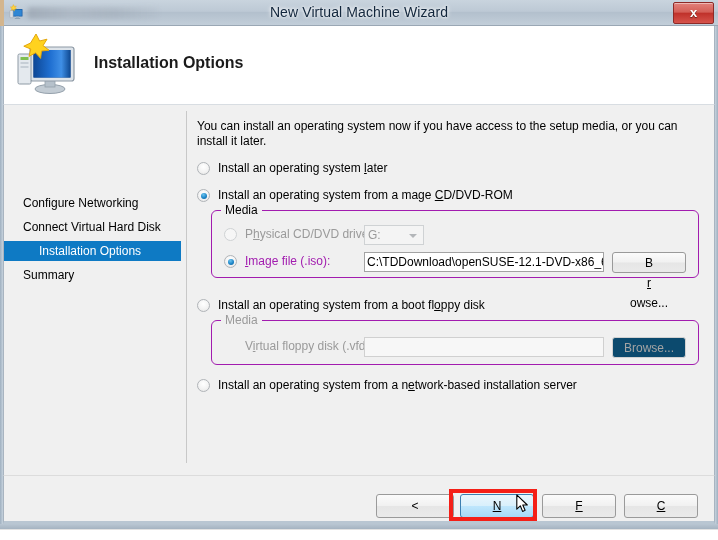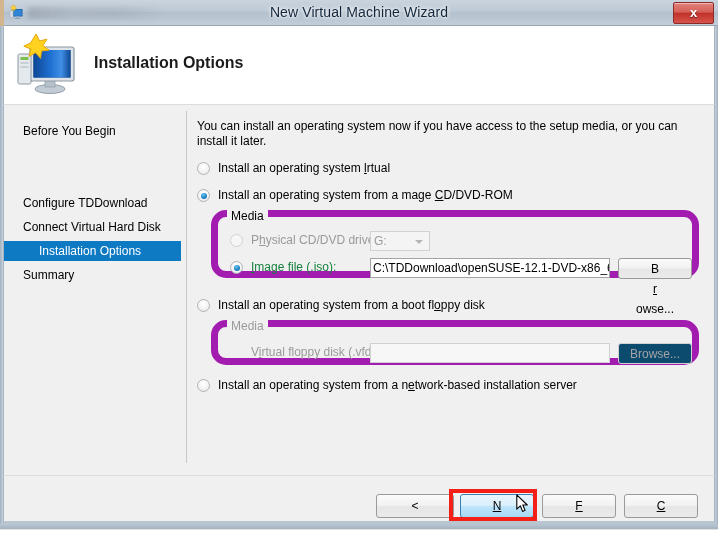--- a/index.html
+++ b/index.html
@@ -208,40 +208,40 @@
     position: absolute;
     left: 21px; top: 0;
     line-height: 17px;
     font-size: 12px;
     color: #000000;
   }
 
   
   .groupbox {
     position: absolute;
-    border: 7px solid #a21caf;
-    border-radius: 15px;
+    border: 1px solid #a21caf;
+    border-radius: 6px;
     box-sizing: border-box;
     padding-left: 35px;
   }
   .groupbox-title {
     position: absolute;
     top: -8px; left: 9px;
     background: #f0f0f0;
     padding: 0 4px;
     font-size: 12px;
     color: #000000;
   }
   .groupbox-title.disabled { color: #9a9a9a; }
 
   .field-label {
     position: absolute;
     font-size: 12px;
     line-height: 17px;
-    color: #15803d;
+    color: #a21caf;
     white-space: nowrap;
   }
   .field-label.disabled { color: #9a9a9a; }
 
   .textbox {
     position: absolute;
     border: 1px solid #a3a3a3;
     background: #ffffff;
     box-sizing: border-box;
     font-size: 12px;
@@ -414,35 +414,34 @@
 
         <polygon fill="#ffd21f" stroke="#e3a60d" stroke-width="1" points="22,2 25.6,9 33,7.2 29,13.6 35,18.2 27.5,19 26.6,26.4 21.6,20.8 15,24.4 16.8,17 9.8,14.2 16.6,11"></polygon>
       </svg>
     </div>
     <div id="header-title">Installation Options</div>
   </div>
 
   <div id="body-panel">
 
     <div id="sidebar">
-      <div class="side-item" style="top:16px;">Before You Begin</div>
-      <div class="side-item" style="top:88px;">Configure TDDownload</div>
+      <div class="side-item" style="top:88px;">Configure Networking</div>
       <div class="side-item" style="top:112px;">Connect Virtual Hard Disk</div>
       <div class="side-item selected" style="top:136px;">Installation Options</div>
       <div class="side-item" style="top:160px;">Summary</div>
     </div>
     <div id="sidebar-separator"></div>
 
     <div id="content">
 
       <div id="intro-text">You can install an operating system now if you have access to the setup media, or you can install it later.</div>
 
       <div class="radio-row" style="top:55px;">
         <span class="radio"></span>
-        <span class="radio-label"><span>Install an operating system </span><u>l</u><span>rtual</span></span>
+        <span class="radio-label"><span>Install an operating system </span><u>l</u><span>ater</span></span>
       </div>
 
       <div class="radio-row" style="top:82px;">
         <span class="radio checked"></span>
         <span class="radio-label"><span>Install an operating system from a mage </span><u>C</u><span>D/DVD-ROM</span></span>
       </div>
 
       <div class="groupbox" style="left:24px; top:105px; width:488px; height:68px;">
         <span class="groupbox-title">Media</span>
 

